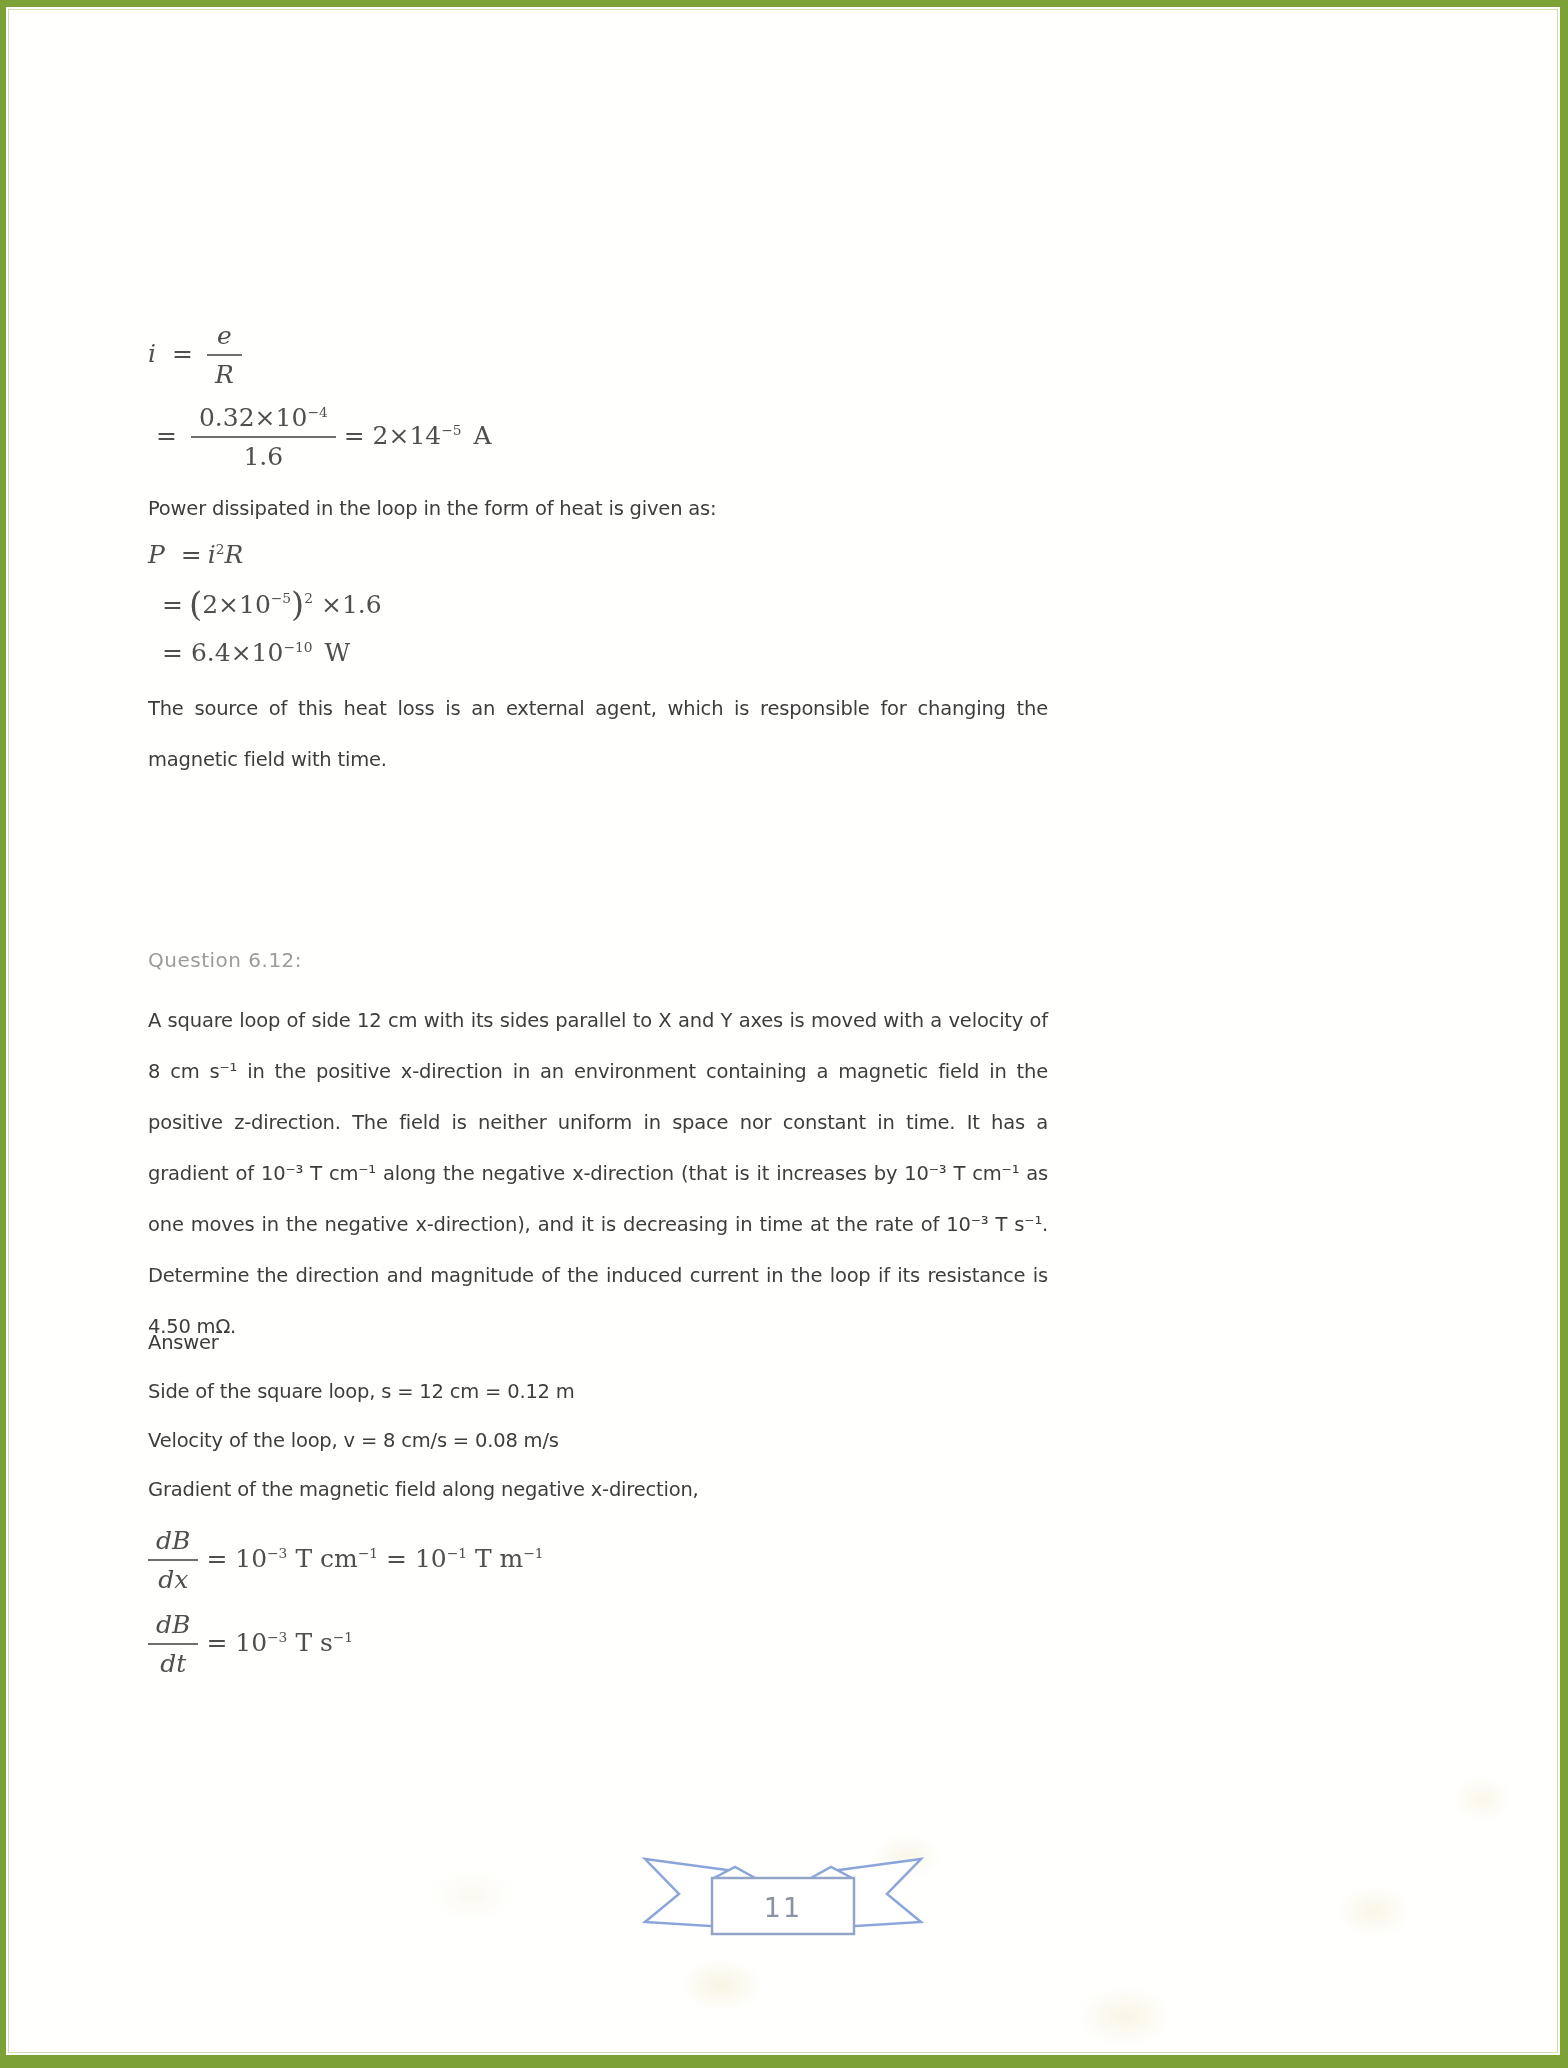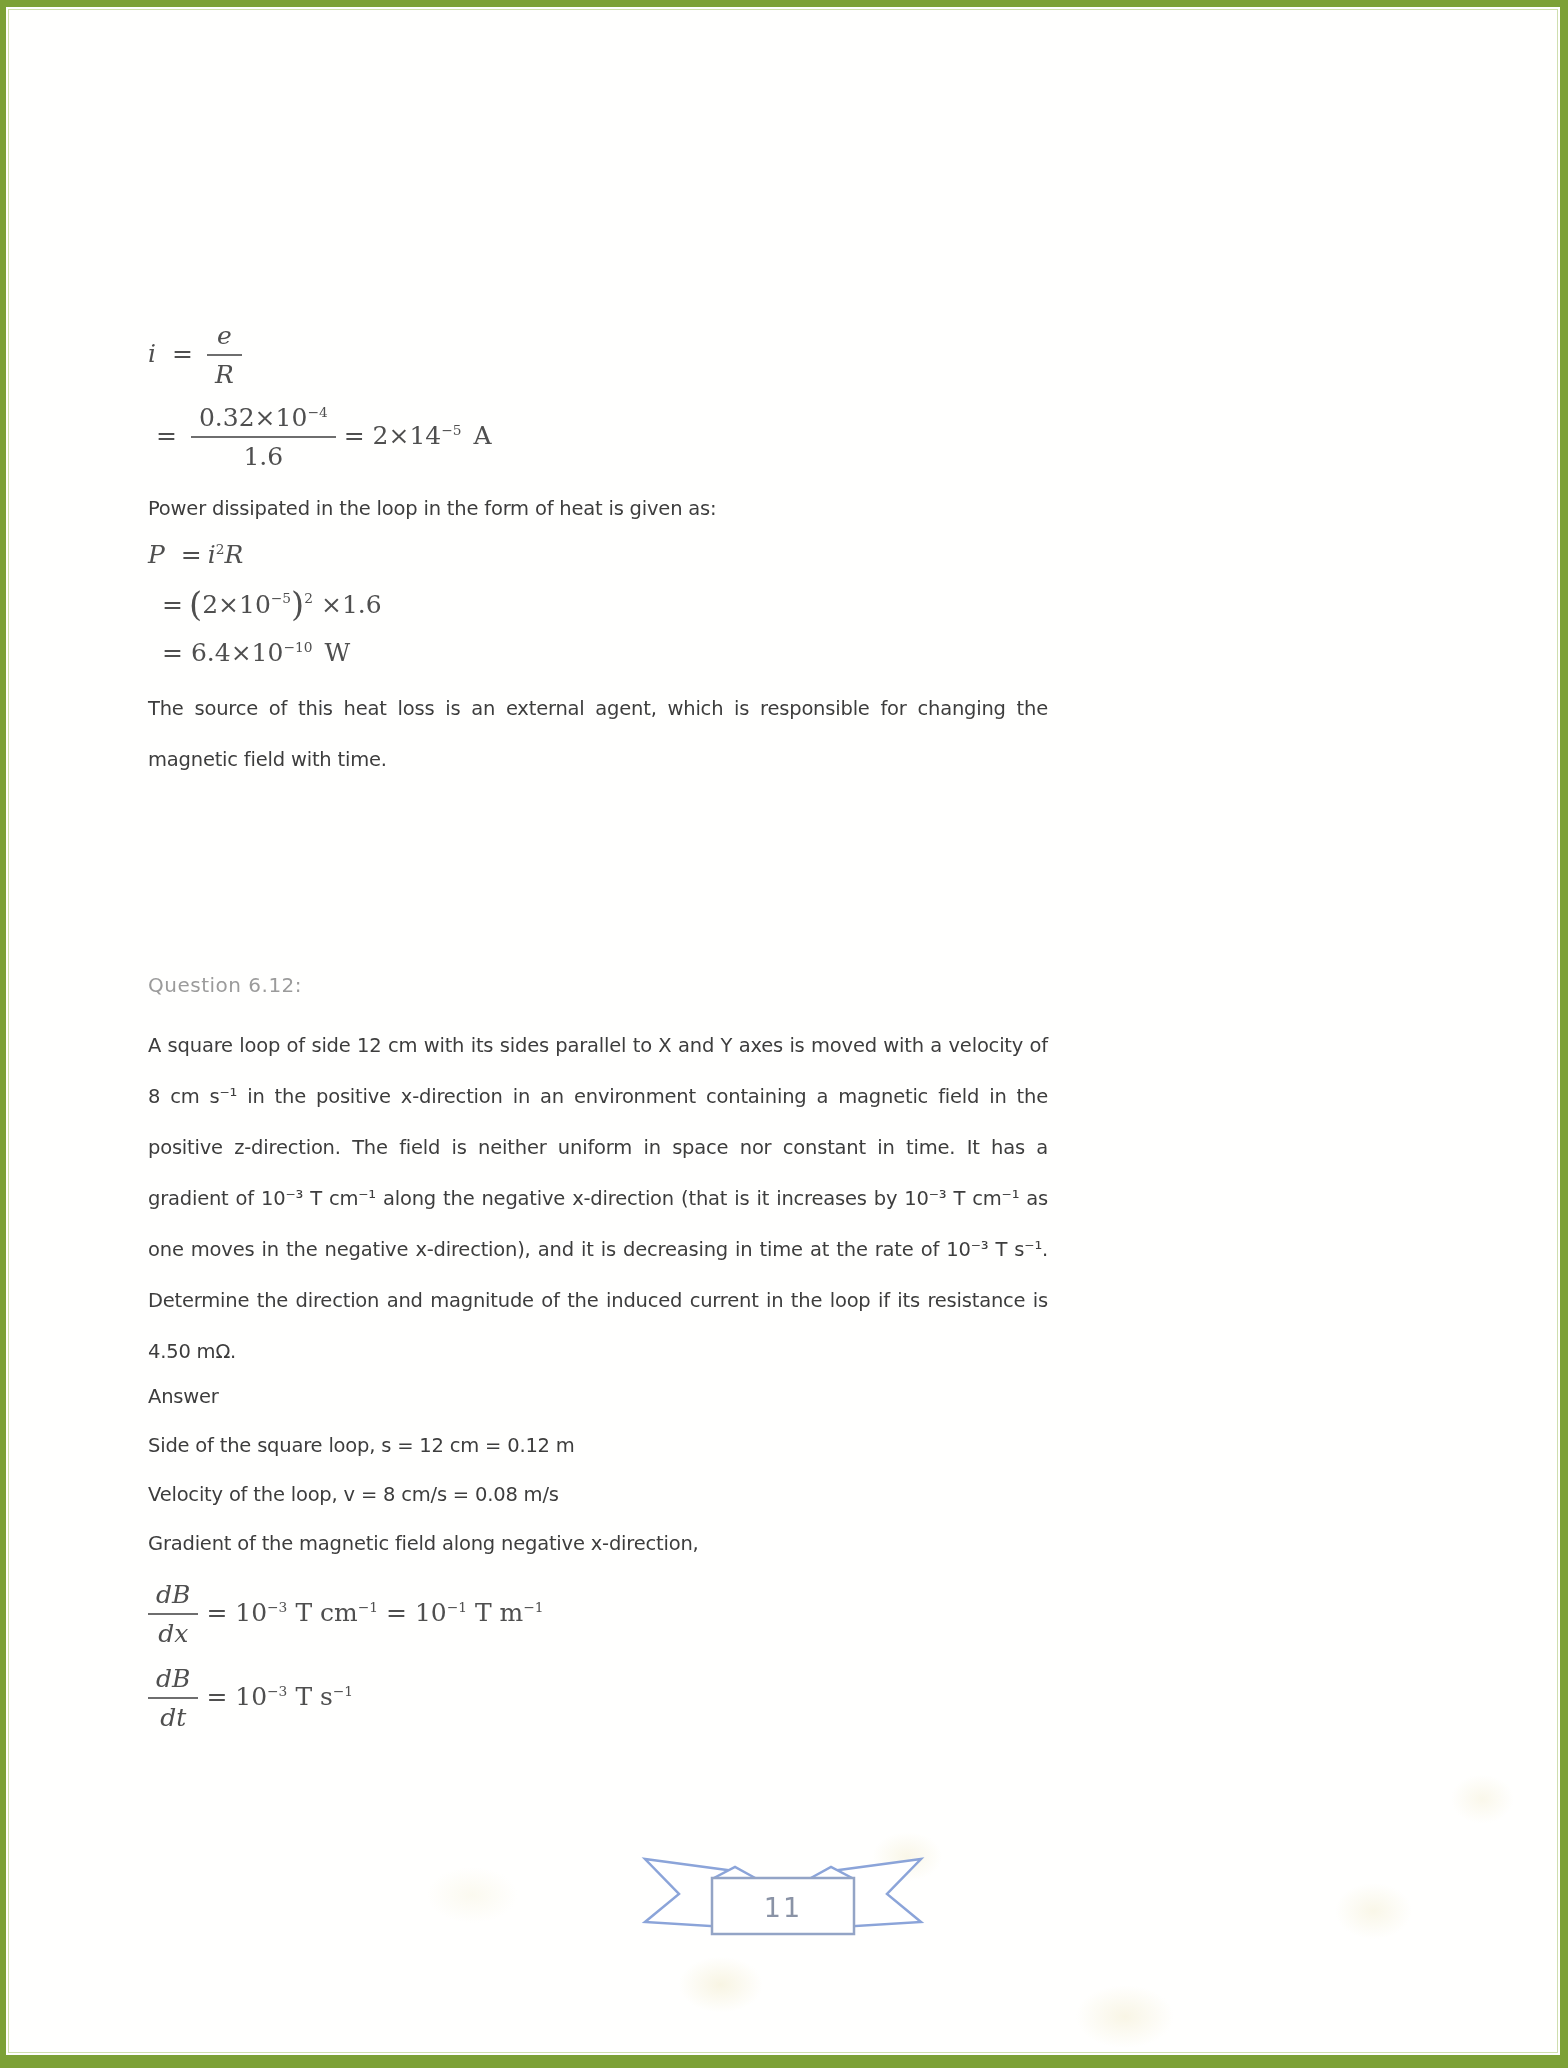--- a/index.html
+++ b/index.html
@@ -26,22 +26,22 @@
       radial-gradient(60px 40px at 46% 78%, rgba(242,236,205,.55), transparent 70%),
       radial-gradient(50px 35px at 58% 38%, rgba(242,236,205,.45), transparent 70%),
       radial-gradient(70px 45px at 72% 88%, rgba(242,236,205,.5), transparent 70%),
       radial-gradient(55px 40px at 88% 55%, rgba(242,236,205,.45), transparent 70%),
       radial-gradient(45px 35px at 95% 20%, rgba(242,236,205,.4), transparent 70%),
       radial-gradient(65px 40px at 30% 50%, rgba(244,239,212,.35), transparent 70%);
   }
 
   .group { position:absolute; left:142px; width:900px; }
   .group-a { top:312px; }
-  .group-b { top:955px; }
-  .group-c { top:1365px; }
+  .group-b { top:930px; }
+  .group-c { top:1311px; }
 
   .body-text {
     font-size:19.5px; letter-spacing:-0.2px;
     color:#3d3d3d; line-height:51px;
   }
   .justify { text-align:justify; }
   .answer-line { line-height:49px; }
 
   .question-label {
     font-size:20px; font-weight:normal;

